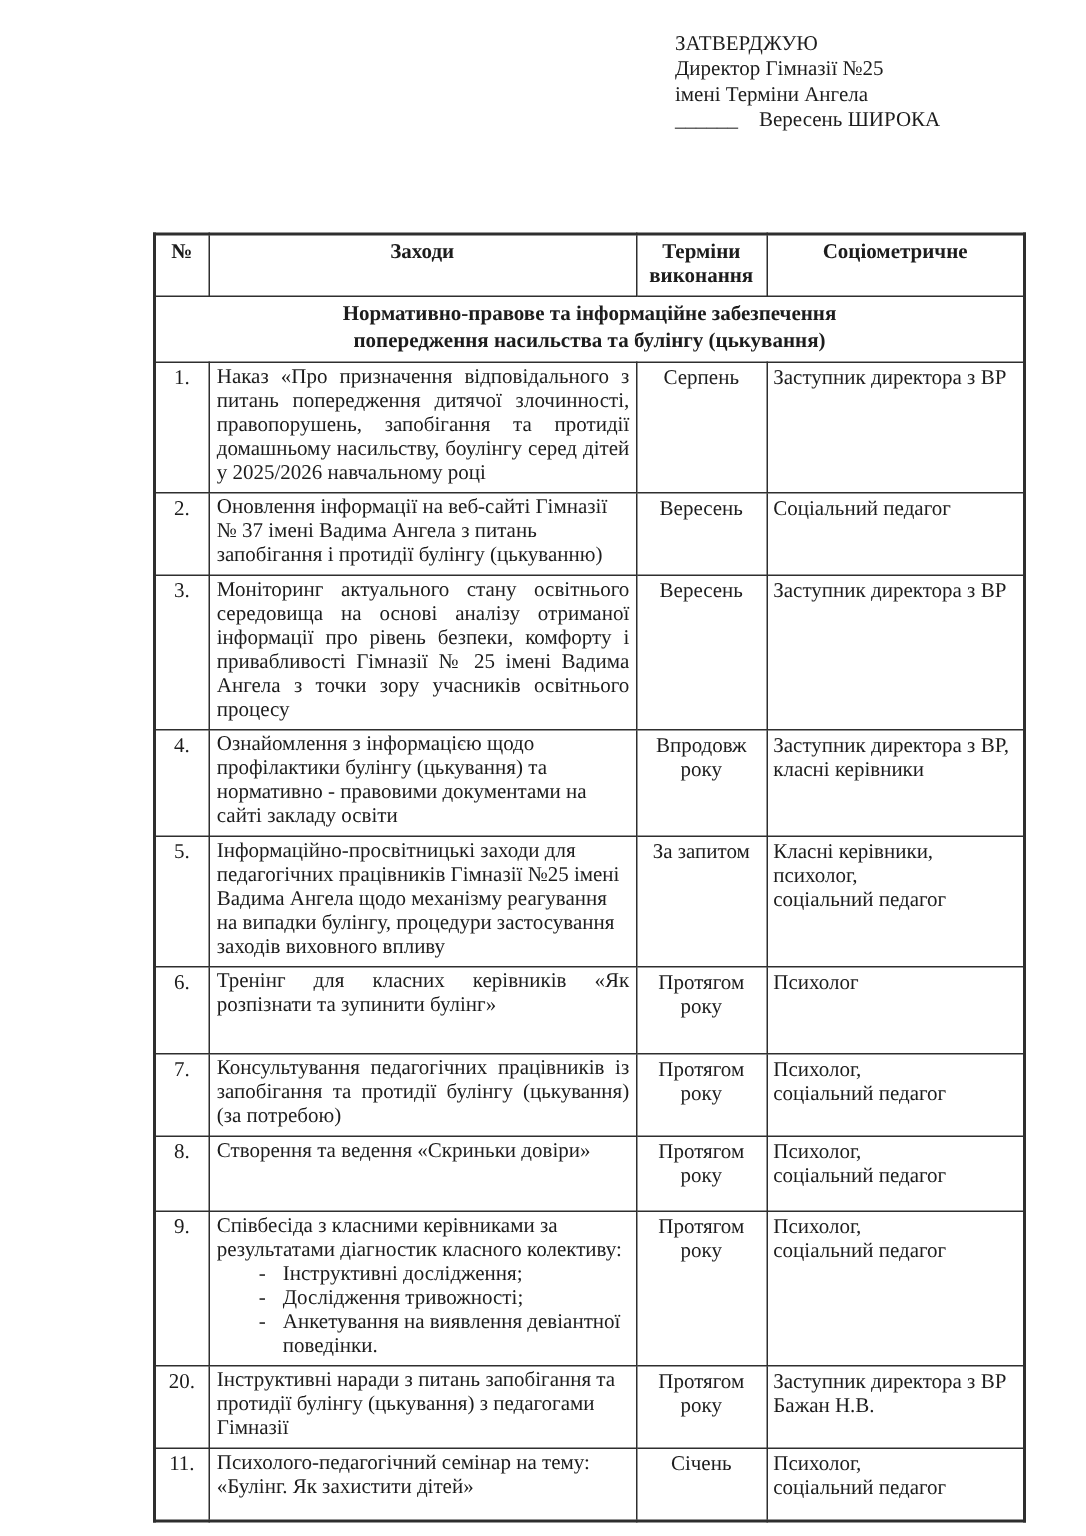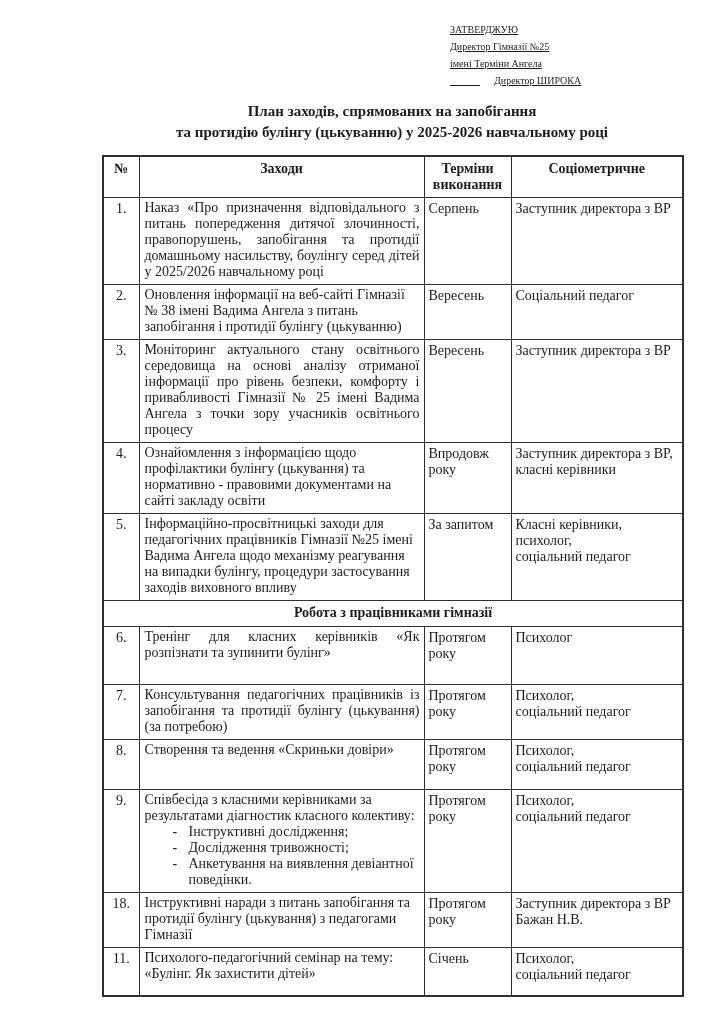--- a/index.html
+++ b/index.html
@@ -18,24 +18,23 @@
   .page {
     position: absolute;
     inset: 0;
     background: #ffffff;
   }
   
   .approval {
     position: absolute;
     left: 450px;
     top: 21px;
-    font-size: 10px;
+    font-size: 14px;
     line-height: 17px;
     white-space: nowrap;
-    text-decoration: underline;
   }
   .sig-line {
     letter-spacing: 0;
   }
   .sig-gap { display: inline-block; width: 14px; }
   
   .doc-title {
     position: absolute;
     left: 102px;
     width: 580px;
@@ -75,21 +74,21 @@
     white-space: pre-line;
     line-height: 18px;
     padding-top: 3px !important;
   }
   .cell-num {
     text-align: center;
     padding-top: 3px !important;
   }
   .cell-measure { text-align: left; padding-left: 5px !important; }
   .cell-measure.justify div.measure-main { text-align: justify; }
-  .cell-term { text-align: left; padding-top: 3px !important; margin-top: 12px; }
+  .cell-term { text-align: center; padding-top: 3px !important; margin-top: 12px; }
   .cell-resp { text-align: left; padding-top: 3px !important; }
   .bullet {
     display: flex;
     padding-left: 28px;
   }
   .bullet .dash {
     flex: 0 0 16px;
   }
   .bullet .btext { flex: 1; }
   tr.row-6 td { height: 50px; }
@@ -98,57 +97,57 @@
 </style>
 </head>
 <body>
 
 <div class="page">
 
   <div class="approval">
     <div>ЗАТВЕРДЖУЮ</div>
     <div>Директор Гімназії №25</div>
     <div>імені Терміни Ангела</div>
-    <div><span class="sig-line">______</span><span class="sig-gap"></span><span>Директор ШИРОКА</span></div>
+    <div><span class="sig-line">______</span><span class="sig-gap"></span><span>Вересень ШИРОКА</span></div>
   </div>
 
-  <div class="doc-title">
-    <div>План заходів, спрямованих на запобігання</div>
-    <div>та протидію булінгу (цькуванню) у 2025-2026 навчальному році</div>
-  </div>
 
   <table class="plan">
     <colgroup>
       <col style="width:36px">
       <col style="width:285px">
       <col style="width:87px">
       <col style="width:172px">
     </colgroup>
     <thead>
       <tr>
         <th>№</th>
         <th>Заходи</th>
         <th class="pre">Терміни
 виконання</th>
         <th>Соціометричне</th>
       </tr>
     </thead>
     <tbody>
         <tr>
+          <td class="section-cell" colspan="4">Нормативно-правове та інформаційне забезпечення
+попередження насильства та булінгу (цькування)</td>
+        </tr>
+        <tr>
           <td class="cell-num">1.</td>
           <td class="cell-measure justify">
             <div class="measure-main">Наказ «Про призначення відповідального з питань попередження дитячої злочинності, правопорушень, запобігання та протидії домашньому насильству, боулінгу серед дітей у 2025/2026 навчальному році</div>
           </td>
           <td class="cell-term pre">Серпень</td>
           <td class="cell-resp pre">Заступник директора з ВР</td>
         </tr>
         <tr>
           <td class="cell-num">2.</td>
           <td class="cell-measure">
-            <div class="measure-main">Оновлення інформації на веб-сайті Гімназії № 38 імені Вадима Ангела  з питань запобігання і протидії булінгу (цькуванню)</div>
+            <div class="measure-main">Оновлення інформації на веб-сайті Гімназії № 37 імені Вадима Ангела  з питань запобігання і протидії булінгу (цькуванню)</div>
           </td>
           <td class="cell-term pre">Вересень</td>
           <td class="cell-resp pre">Соціальний педагог</td>
         </tr>
         <tr>
           <td class="cell-num">3.</td>
           <td class="cell-measure justify">
             <div class="measure-main">Моніторинг актуального стану освітнього середовища на основі аналізу отриманої інформації про рівень безпеки, комфорту і привабливості Гімназії № 25 імені Вадима Ангела з точки зору учасників освітнього процесу</div>
           </td>
           <td class="cell-term pre">Вересень</td>
@@ -166,23 +165,20 @@
         </tr>
         <tr>
           <td class="cell-num">5.</td>
           <td class="cell-measure">
             <div class="measure-main">Інформаційно-просвітницькі заходи для педагогічних працівників Гімназії №25 імені Вадима Ангела щодо механізму реагування на випадки булінгу, процедури застосування заходів виховного впливу</div>
           </td>
           <td class="cell-term pre">За запитом</td>
           <td class="cell-resp pre">Класні керівники,
 психолог,
 соціальний педагог</td>
-        </tr>
-        <tr>
-          <td class="section-cell" colspan="4">Робота з працівниками гімназії</td>
         </tr>
         <tr class="row-6">
           <td class="cell-num">6.</td>
           <td class="cell-measure justify">
             <div class="measure-main">Тренінг для класних керівників «Як розпізнати та зупинити булінг»</div>
           </td>
           <td class="cell-term pre">Протягом
 року</td>
           <td class="cell-resp pre">Психолог</td>
         </tr>
@@ -222,21 +218,21 @@
               <span class="dash">-</span>
               <span class="btext">Анкетування на виявлення девіантної поведінки.</span>
             </div>
           </td>
           <td class="cell-term pre">Протягом
 року</td>
           <td class="cell-resp pre">Психолог,
 соціальний педагог</td>
         </tr>
         <tr>
-          <td class="cell-num">18.</td>
+          <td class="cell-num">20.</td>
           <td class="cell-measure">
             <div class="measure-main">Інструктивні наради з питань запобігання та протидії булінгу (цькування) з педагогами Гімназії</div>
           </td>
           <td class="cell-term pre">Протягом
 року</td>
           <td class="cell-resp pre">Заступник директора з ВР
 Бажан Н.В.</td>
         </tr>
         <tr class="row-11">
           <td class="cell-num">11.</td>

